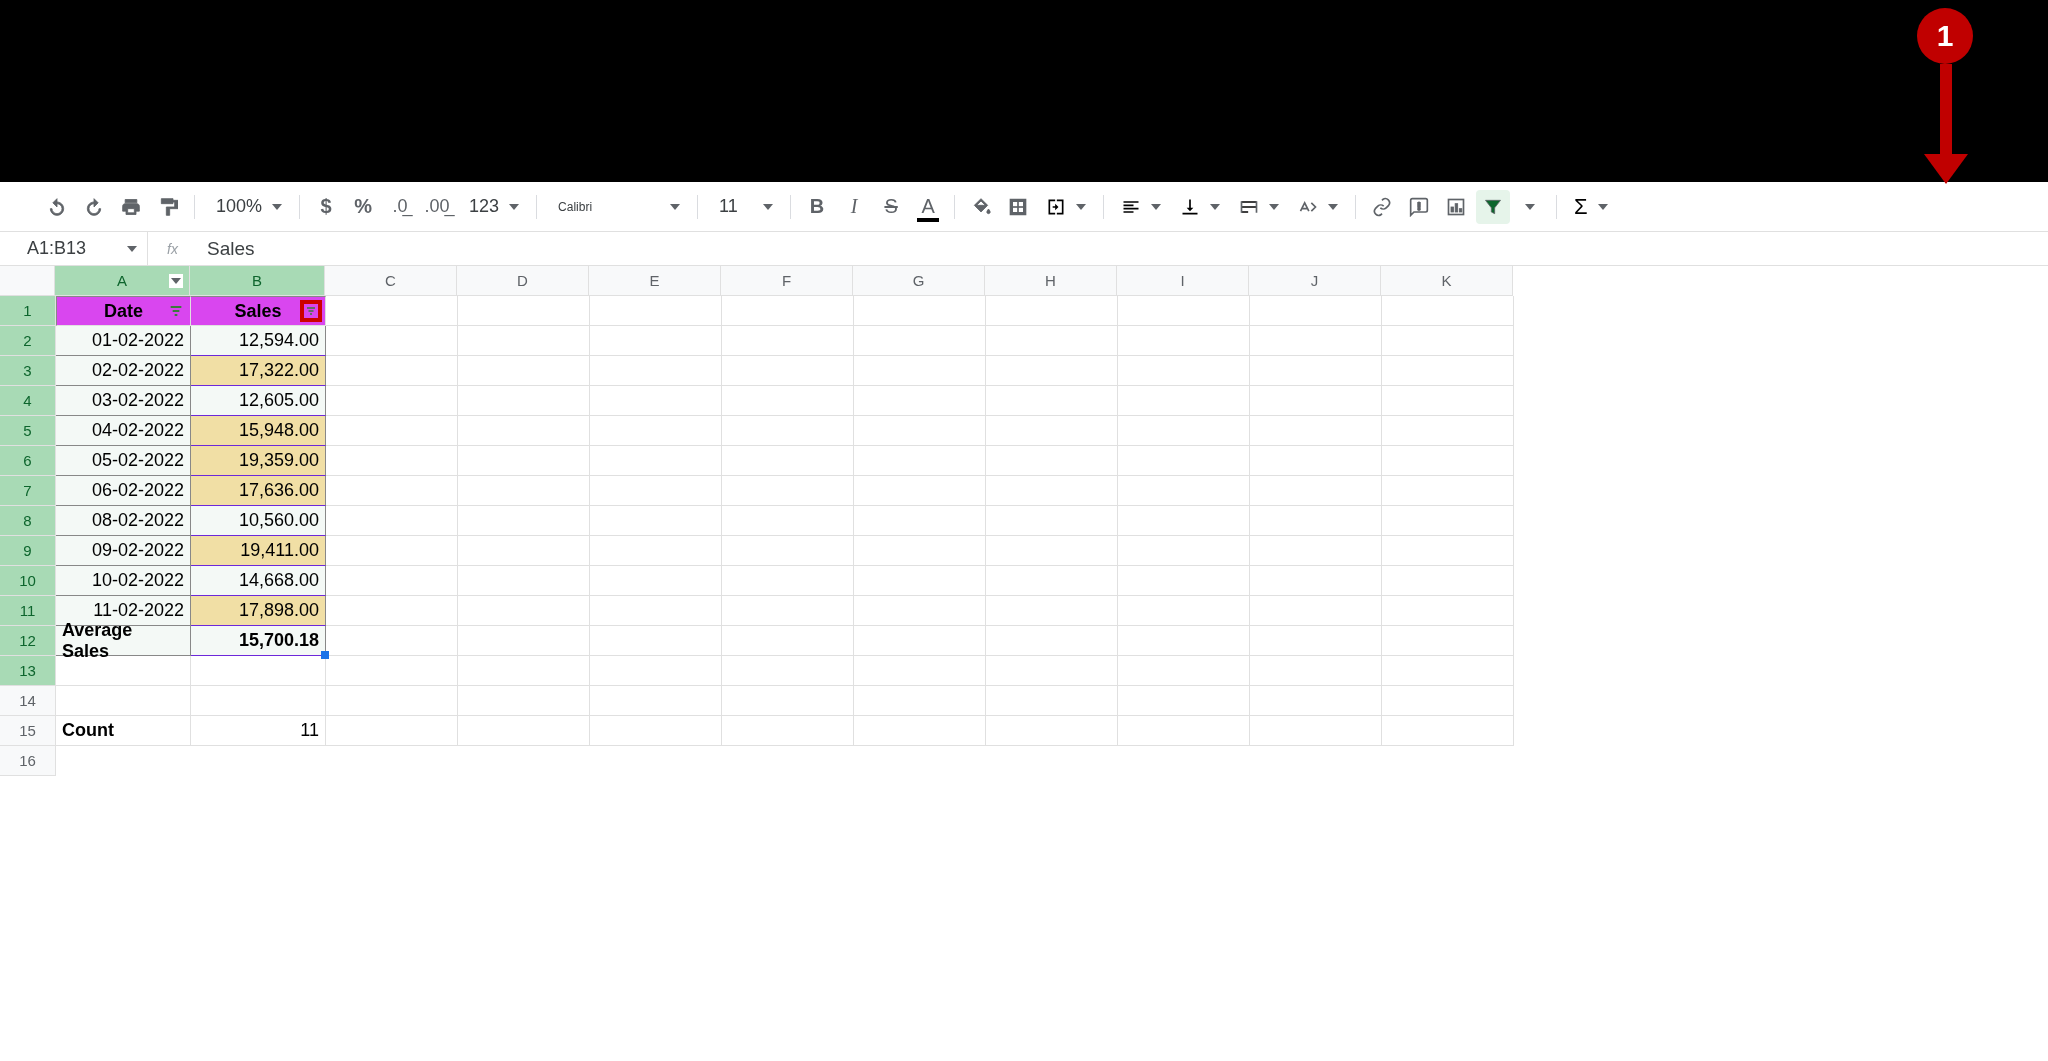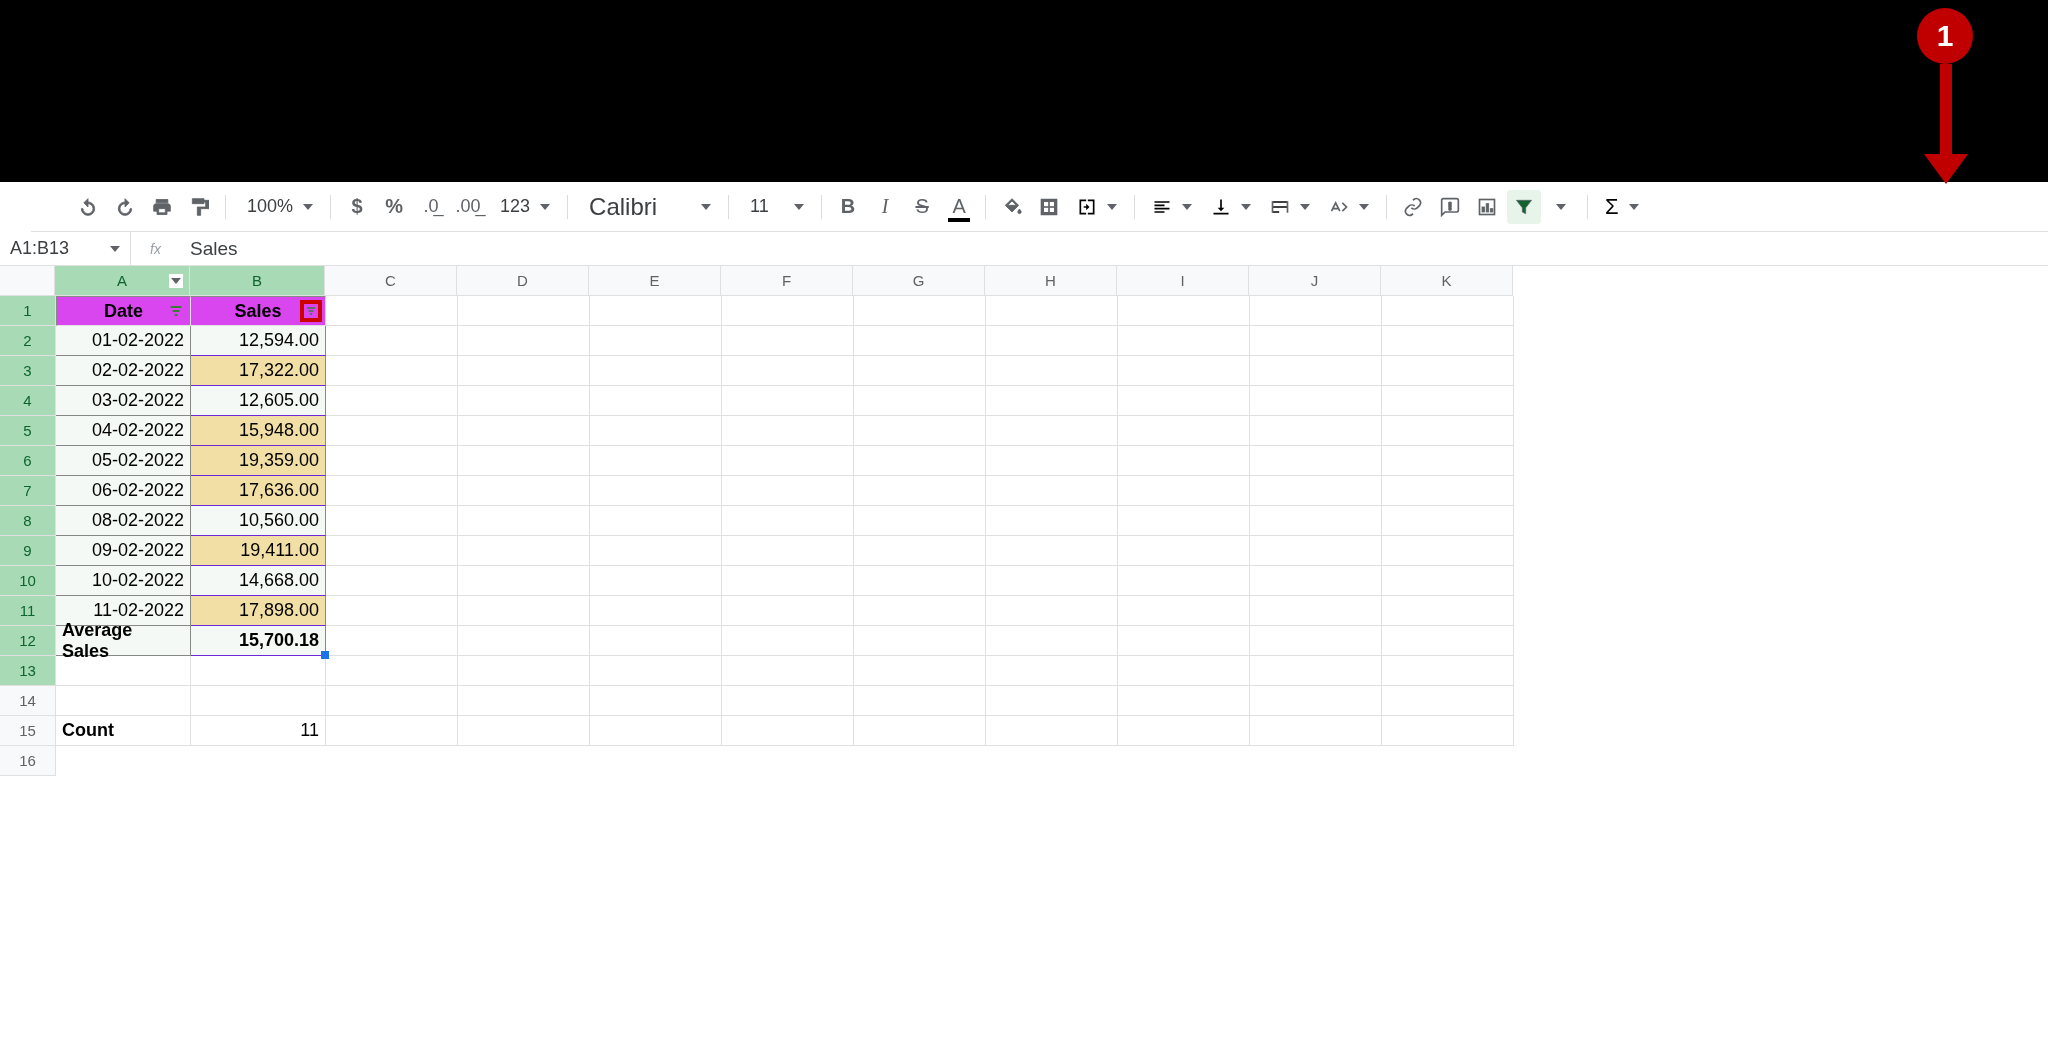--- a/index.html
+++ b/index.html
@@ -17,21 +17,20 @@
   height: 182px;
   width: 100%;
 }
 .toolbar {
   display: flex;
   align-items: center;
   height: 50px;
   padding: 0 20px 0 40px;
   gap: 3px;
   border-bottom: 1px solid #e0e0e0;
-  margin-left: 31px;
 }
 .tb-btn {
   width: 34px;
   height: 34px;
   display: flex;
   align-items: center;
   justify-content: center;
   border-radius: 4px;
   cursor: pointer;
   color: #5f6368;
@@ -53,21 +52,21 @@
   height: 34px;
   border-radius: 4px;
   cursor: pointer;
 }
 .caret {
   width: 0; height: 0;
   border-left: 5px solid transparent;
   border-right: 5px solid transparent;
   border-top: 6px solid #5f6368;
 }
-.font-select { font-size: 24px; color: #3c4043; min-width: 110px; }
+.font-select { font-size: 12px; color: #3c4043; min-width: 110px; }
 .size-select { font-size: 18px; color: #3c4043; min-width: 42px; }
 .underbar-a { position: relative; }
 .underbar-a::after {
   content: '';
   position: absolute;
   bottom: 2px; left: 6px; right: 6px;
   height: 4px; background: #000;
 }
 .formula-row {
   display: flex;
@@ -76,20 +75,21 @@
   border-bottom: 1px solid #e0e0e0;
 }
 .name-box {
   width: 130px;
   padding: 0 0 0 10px;
   font-size: 18px;
   color: #3c4043;
   display: flex;
   align-items: center;
   gap: 6px;
+  margin-left: 17px;
 }
 .name-box .caret { margin-left: auto; margin-right: 10px; }
 .fx-label {
   font-style: italic;
   color: #9aa0a6;
   width: 50px;
   text-align: center;
   font-size: 14px;
   border-left: 1px solid #e0e0e0;
   height: 100%;

